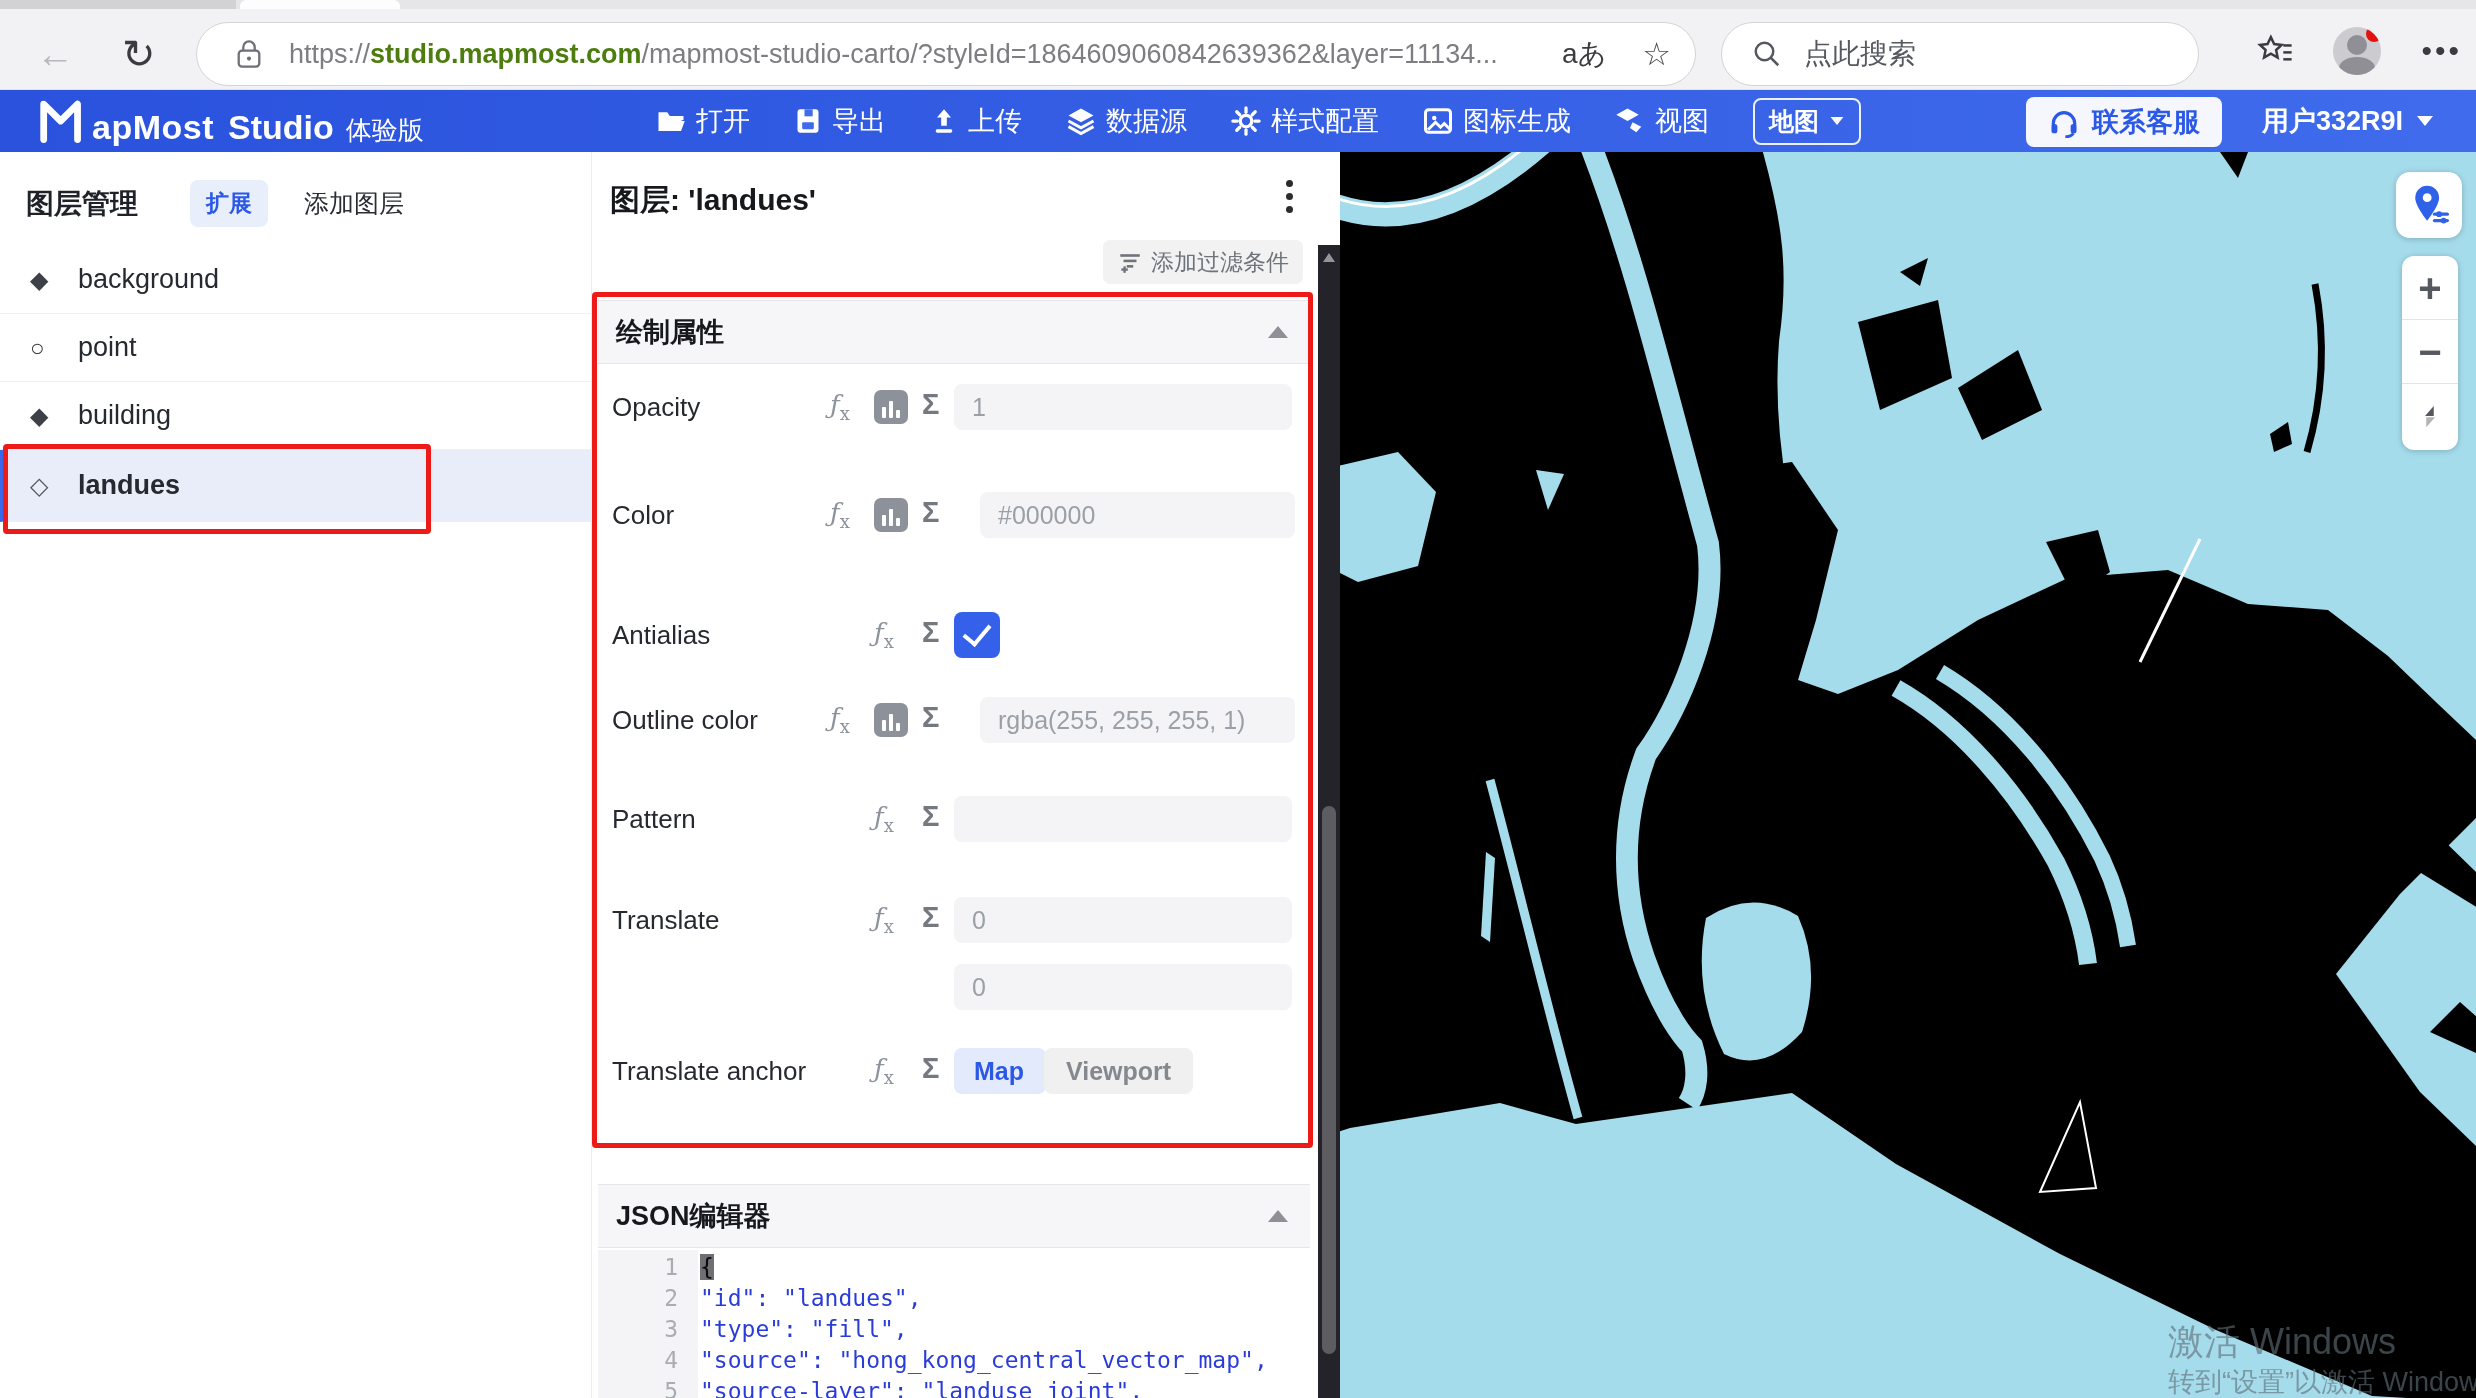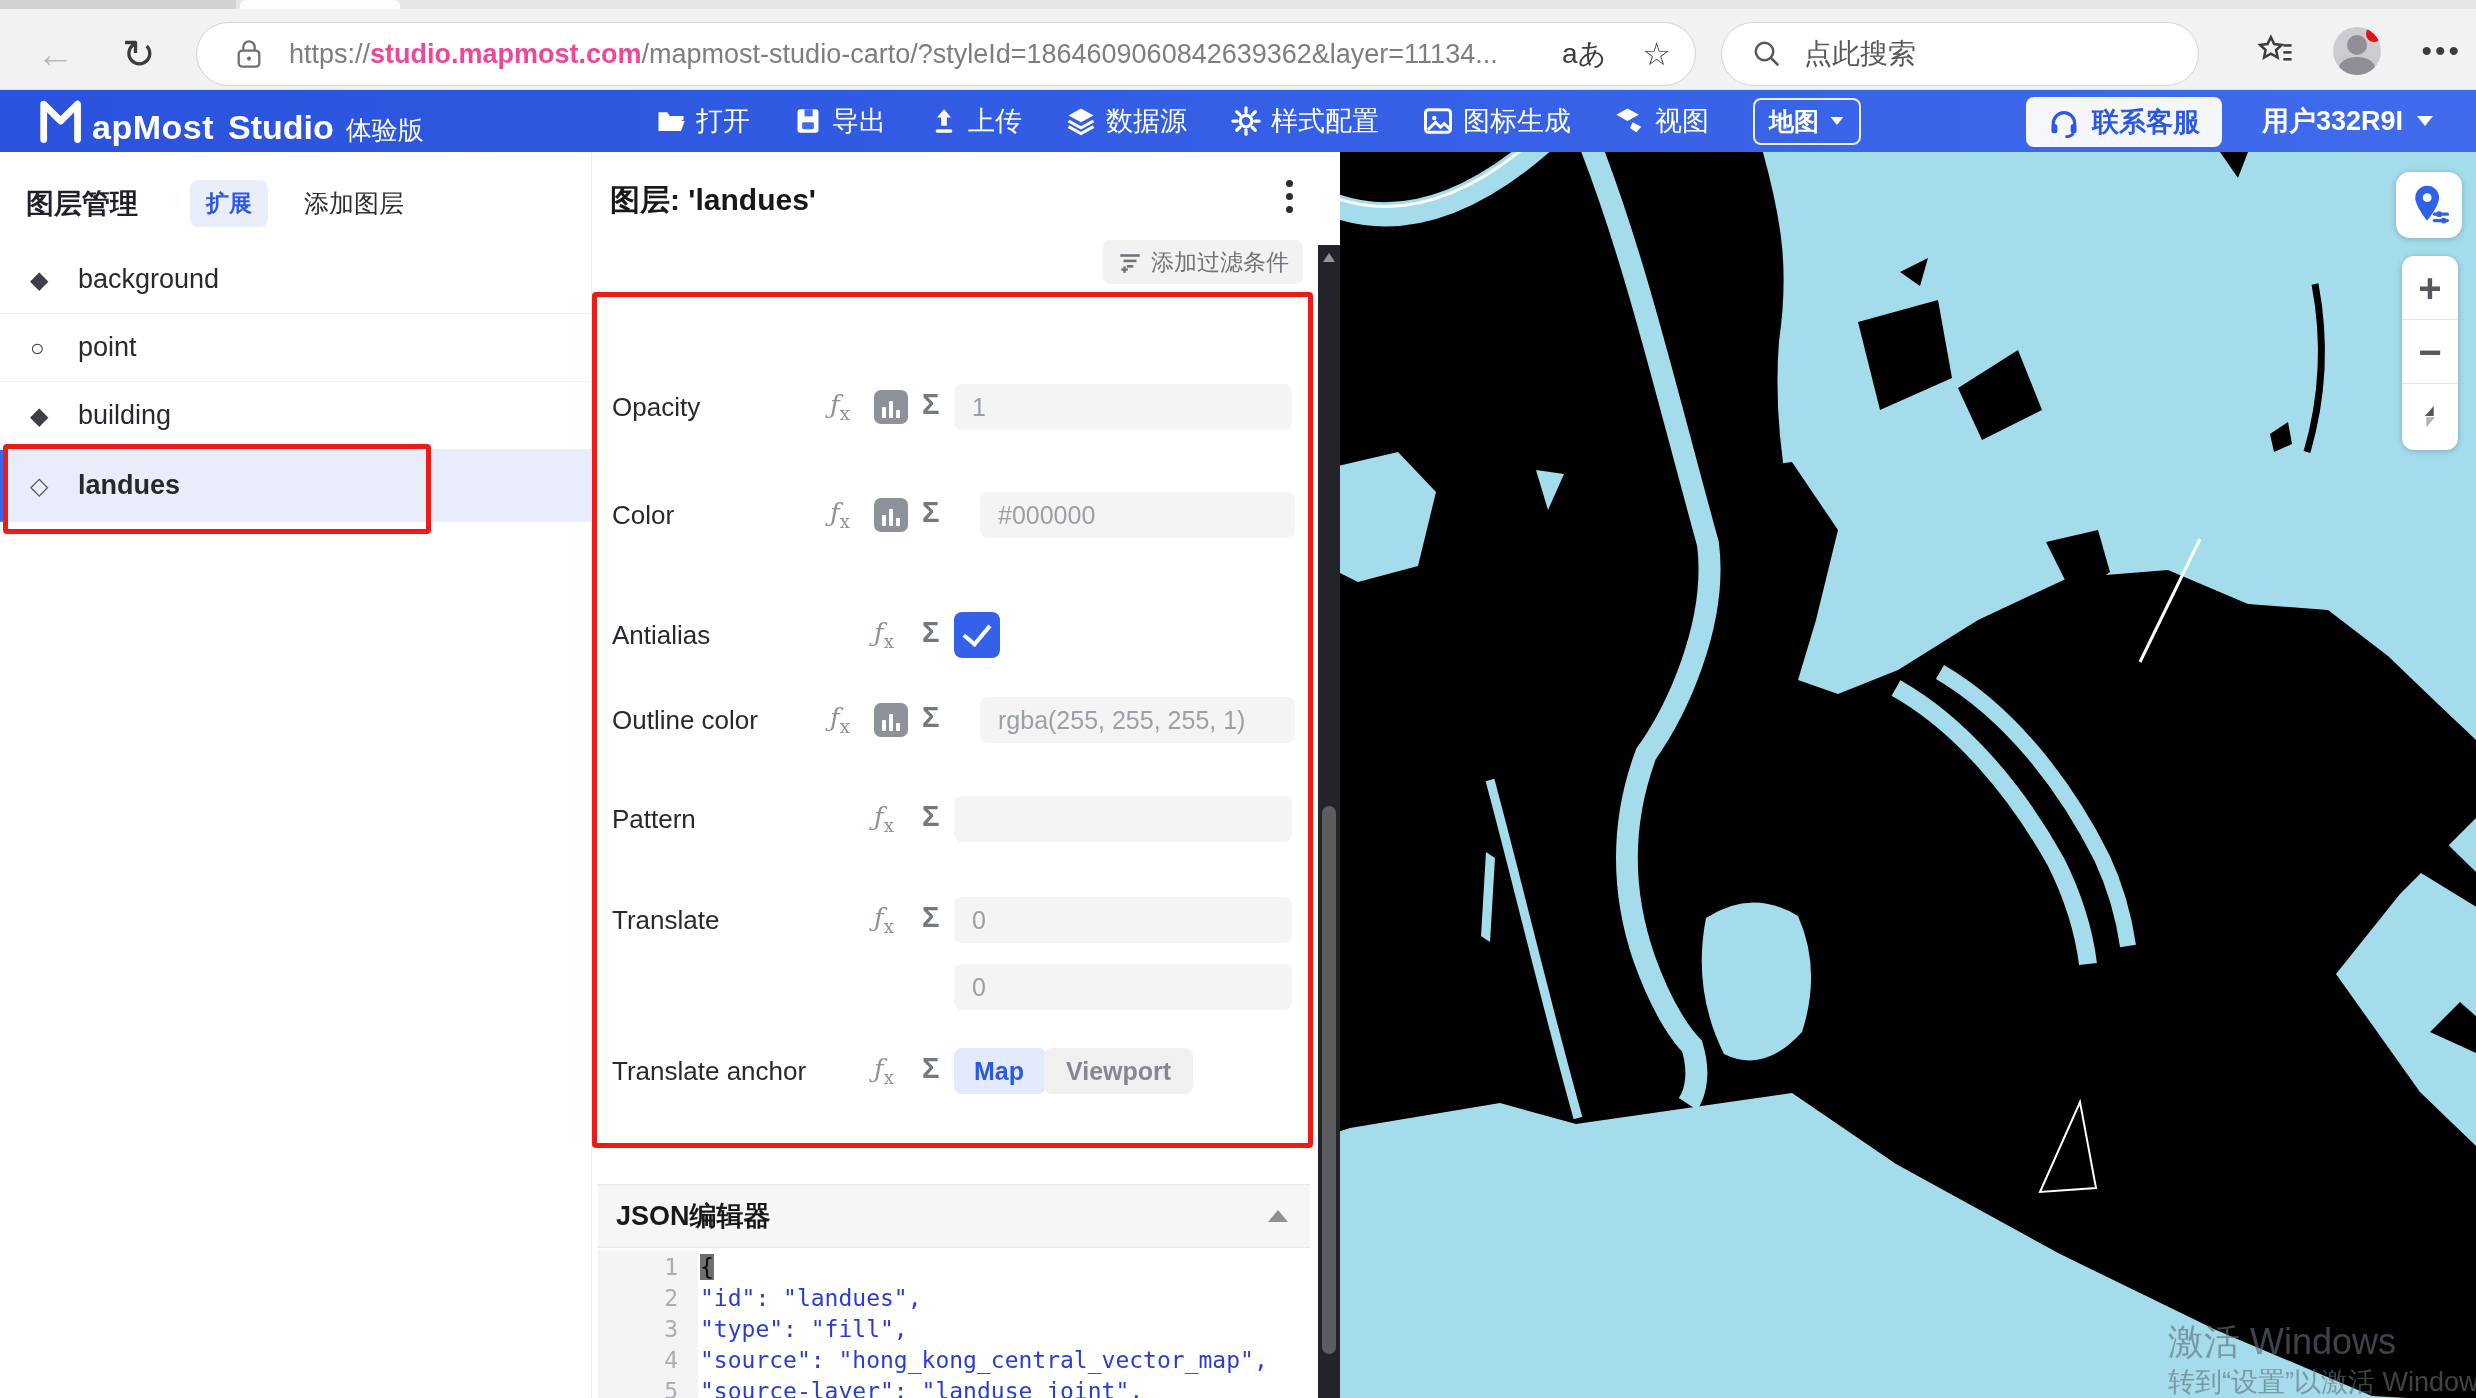--- a/index.html
+++ b/index.html
@@ -11,21 +11,21 @@
   .tabstrip { position:absolute; left:0; top:0; width:2476px; height:9px; background:#e6e6e8; }
   .tabstrip .seg-dark { position:absolute; left:0; top:0; width:236px; height:9px; background:#d2d2d5; }
   .tabstrip .seg-tab { position:absolute; left:240px; top:0; width:160px; height:9px; background:#fdfdfd; border-radius:6px 6px 0 0; }
   .toolbar { position:absolute; left:0; top:9px; width:2476px; height:81px; background:#f2f2f4; border-bottom:1px solid #e2e2e5; }
   .nav-arrow { position:absolute; top:24px; font-size:38px; color:#b8b8bd; }
   .reload { position:absolute; left:122px; top:22px; font-size:40px; color:#3c3c40; }
   .addressbar { position:absolute; left:196px; top:13px; width:1500px; height:64px; background:#fff;
     border:1px solid #d4d4d8; border-radius:32px; display:flex; align-items:center; }
   .lock { margin-left:38px; }
   .url { margin-left:26px; font-size:27px; color:#7d7d82; white-space:nowrap; }
-  .url b { color:#ec4899; font-weight:700;text-align:center; }
+  .url b { color:#4d7c0f; font-weight:700;text-align:center; }
   .addr-right { position:absolute; right:24px; display:flex; align-items:center; gap:36px; }
   .langbtn { font-size:28px; color:#3c3c40; }
   .starbtn { font-size:32px; color:#4a4a4e; }
   .searchpill { position:absolute; left:1721px; top:13px; width:478px; height:64px; background:#fff;
     border:1px solid #d4d4d8; border-radius:32px; display:flex; align-items:center; }
   .searchpill span { margin-left:22px; font-size:28px; color:#55585e; }
   .hubicons { position:absolute; right:14px; top:18px; display:flex; align-items:center; gap:40px; }
   .avatar { position:relative; width:48px; height:48px; border-radius:50%; background:#cbcbd0; overflow:hidden; }
   .avatar .head { position:absolute; left:14px; top:8px; width:20px; height:20px; border-radius:50%; background:#8f8f95; }
   .avatar .bodyp { position:absolute; left:6px; top:30px; width:36px; height:22px; border-radius:50% 50% 0 0; background:#8f8f95; }
@@ -298,20 +298,24 @@
       <svg width="26" height="26" viewBox="0 0 24 24">
         <line x1="3" y1="6" x2="21" y2="6" stroke="#6f747b" stroke-width="2.4"></line>
         <line x1="6" y1="11" x2="18" y2="11" stroke="#6f747b" stroke-width="2.4"></line>
         <line x1="9" y1="16" x2="15" y2="16" stroke="#6f747b" stroke-width="2.4"></line>
         <line x1="7" y1="16" x2="7" y2="22" stroke="#6f747b" stroke-width="2.2"></line>
         <line x1="4" y1="19" x2="10" y2="19" stroke="#6f747b" stroke-width="2.2"></line>
       </svg>
       <span>添加过滤条件</span>
     </div>
 
+    <div class="sect-head" style="top:148px;">
+      <span class="st">绘制属性</span>
+      <span class="collapse"></span>
+    </div>
 
     <div class="prow" style="top:232px;">
       <span class="plabel">Opacity</span>
       <span class="fx" style="left:218px;">ƒ<sub>x</sub></span>
       <span class="chip-chart" style="left:262px;">
           <i style="height:11px"></i>
           <i style="height:17px"></i>
           <i style="height:8px"></i>
         </span>
       <span class="sigma" style="left:310px;">Σ</span>

